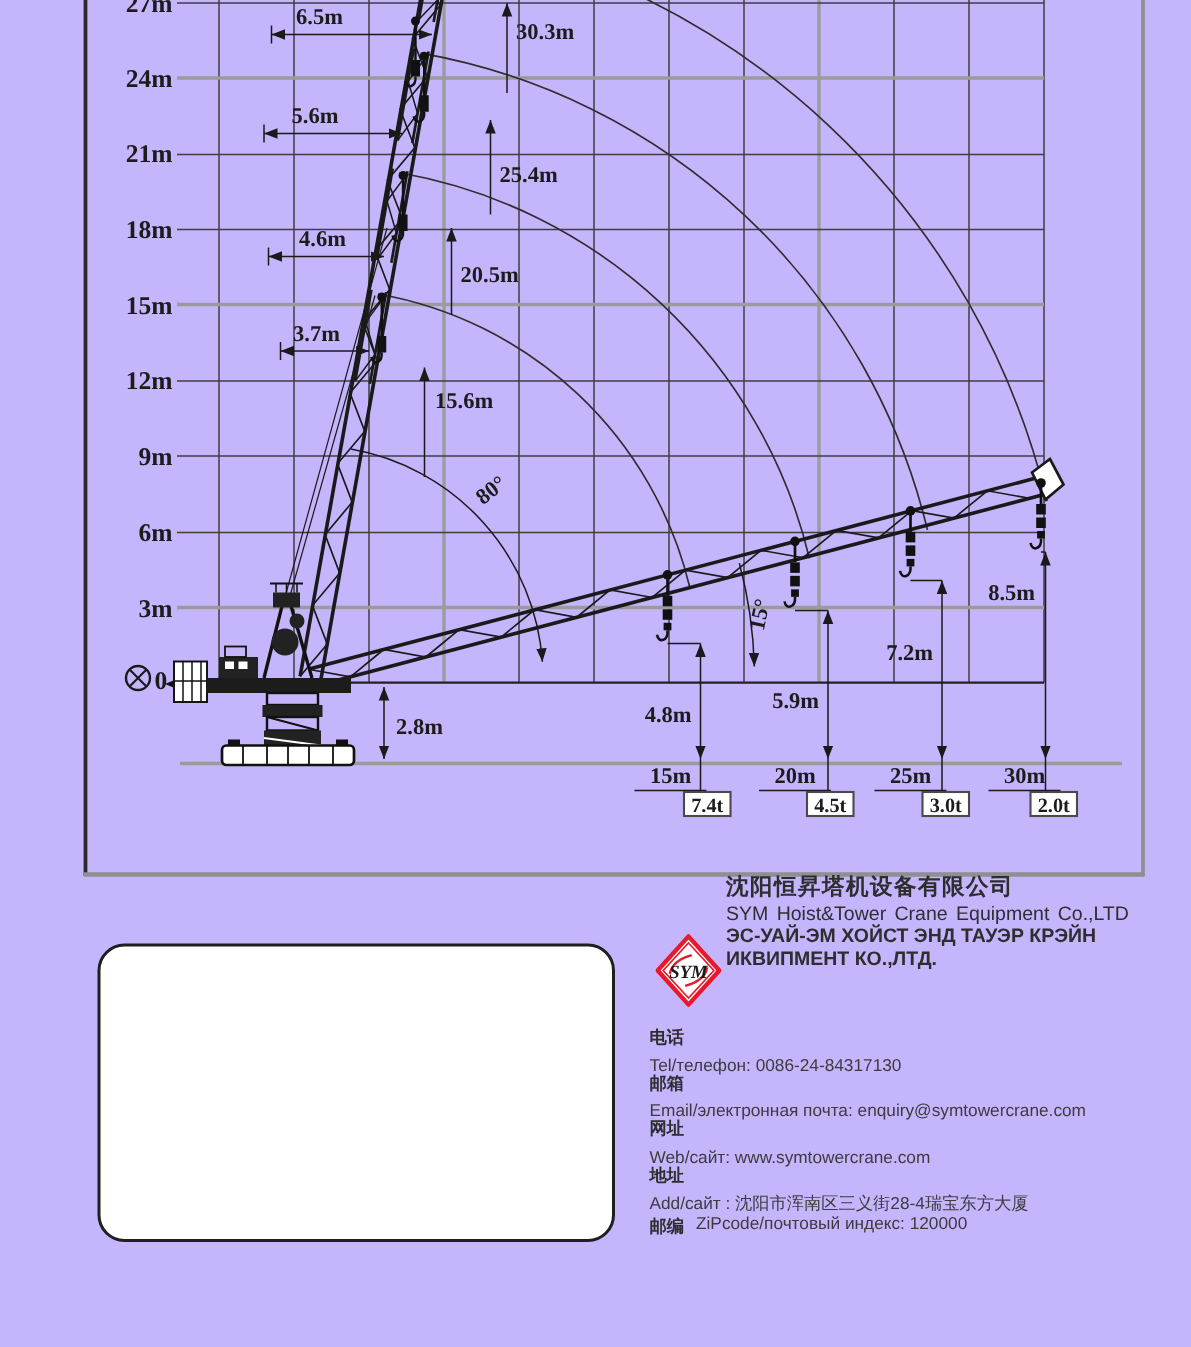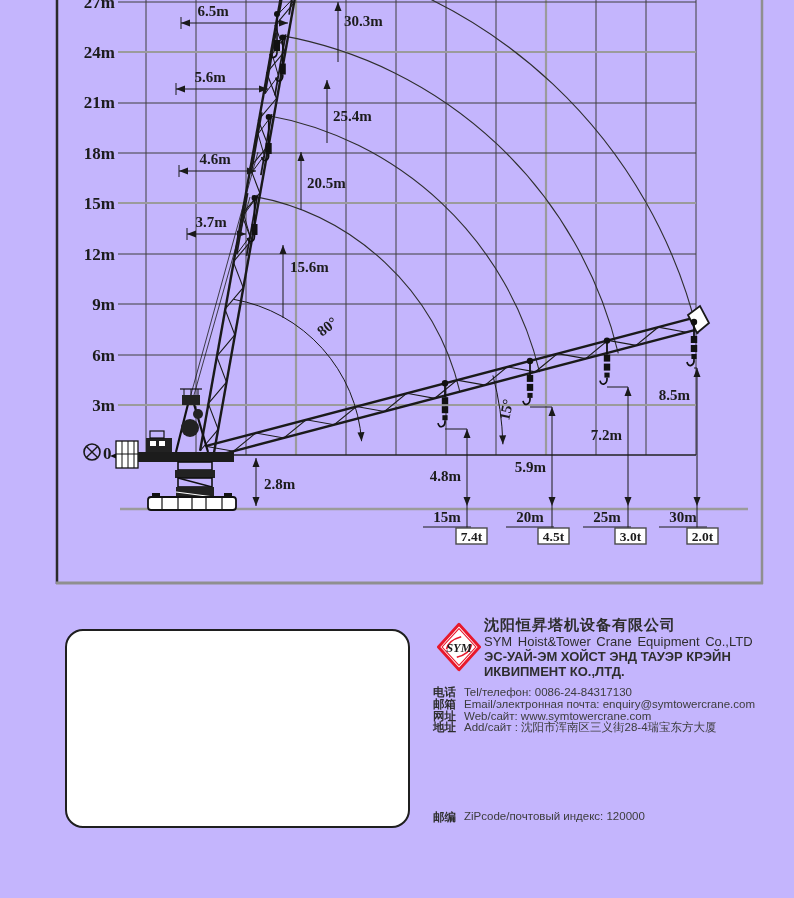--- a/index.html
+++ b/index.html
@@ -11,26 +11,26 @@
   .arc{stroke:#2e2e2e;stroke-width:1.1;fill:none;}
   .truss{stroke:#1a1a1a;fill:none;}
   .dim{stroke:#1a1a1a;stroke-width:1;fill:none;}
   .dimtxt{font-size:15px;}
   .axtxt{font-size:17px;}
   .loadbox{fill:#fff;stroke:#4a4a4a;stroke-width:1.4;}
   
   .round-box{position:absolute;left:65px;top:629px;width:341px;height:195px;
              border:2px solid #1f1f1f;border-radius:18px;background:#fff;}
   .logo{position:absolute;left:437px;top:622px;}
-  .names{position:absolute;left:484px;top:617px;line-height:1;}
+  .names{position:absolute;left:484px;top:584px;line-height:1;}
   .name-zh{font-size:15px;font-weight:bold;color:#2e2e2e;letter-spacing:1px;margin-bottom:3px;}
   .name-en{font-size:13px;font-weight:normal;color:#2e2e2e;word-spacing:2px;margin-bottom:2px;}
   .name-ru{font-size:13px;font-weight:bold;color:#2e2e2e;margin-bottom:2px;}
   .contacts{position:absolute;left:433px;top:687px;font-size:11.5px;line-height:11.8px;white-space:nowrap;}
-  .crow{display:flex;gap:7px;}
+  .crow{display:flex;gap:7px;flex-direction:column;}
   .clabel{font-weight:bold;color:#2e2e2e;min-width:24px;}
   .addr{position:absolute;left:540px;top:752px;font-size:11.5px;line-height:12.6px;white-space:nowrap;}
   .ziprow{position:absolute;left:433px;top:810px;font-size:11.5px;display:flex;gap:7px;white-space:nowrap;}
 </style>
 </head>
 <body>
 
 <div id="page">
 
   

